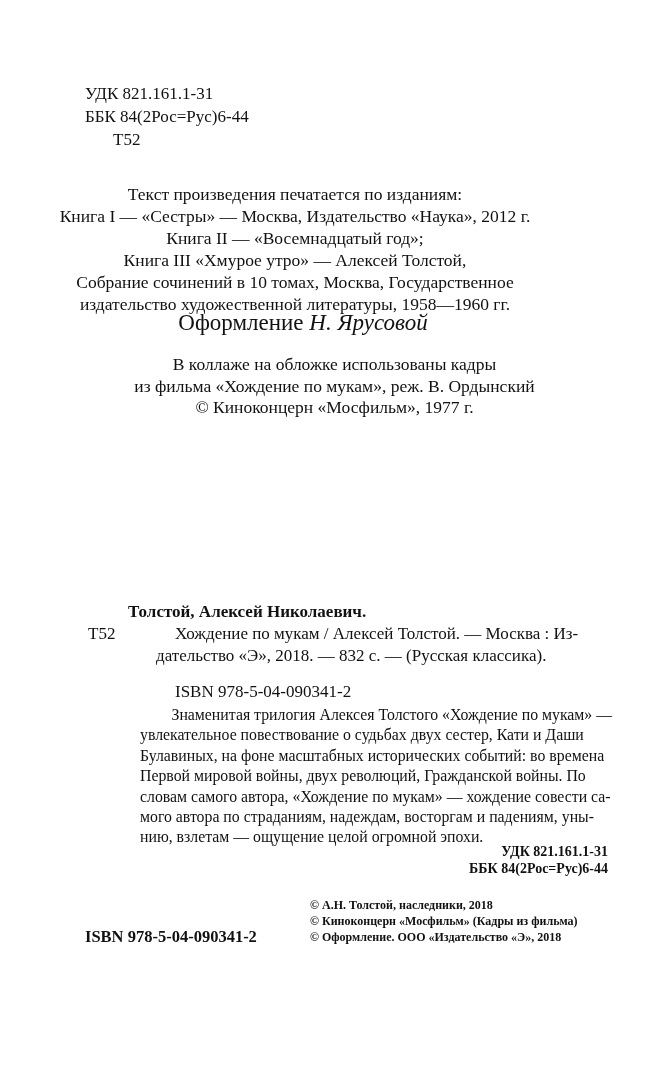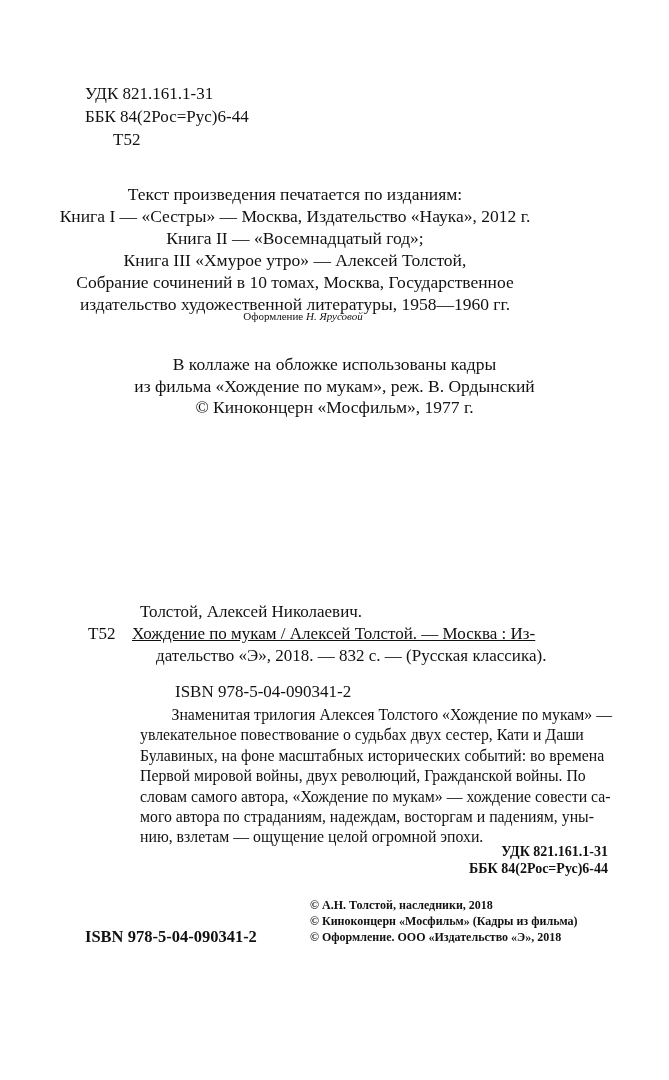--- a/index.html
+++ b/index.html
@@ -33,43 +33,43 @@
     text-align: center;
     font-size: 17.5px;
     line-height: 22px;
   }
 
   .design-line {
     left: 0;
     top: 310px;
     width: 606px;
     text-align: center;
-    font-size: 11px;
+    font-size: 23px;
   }
 
   .collage {
     left: 0;
     top: 354px;
     width: 669px;
     text-align: center;
     font-size: 17.5px;
     line-height: 21.5px;
   }
 
   .card {
     left: 88px;
     top: 601px;
     width: 525px;
     font-size: 17px;
     line-height: 22px;
   }
-  .card-author { margin-left: 52px; font-weight: normal; }
+  .card-author { margin-left: 40px; font-weight: bold; }
   .card-row { position: relative; }
   .card-index { position: absolute; left: 0; top: 0; }
-  .card-t1 { display: block; margin-left: 44px; text-decoration: underline; }
+  .card-t1 { display: block; margin-left: 87px; }
   .card-t2 { margin-left: 68px; }
   .card-isbn { margin-left: 87px; margin-top: 14px; }
 
   .annotation {
     left: 140px;
     top: 705px;
     width: 472px;
     font-size: 15.8px;
     line-height: 20.4px;
   }

